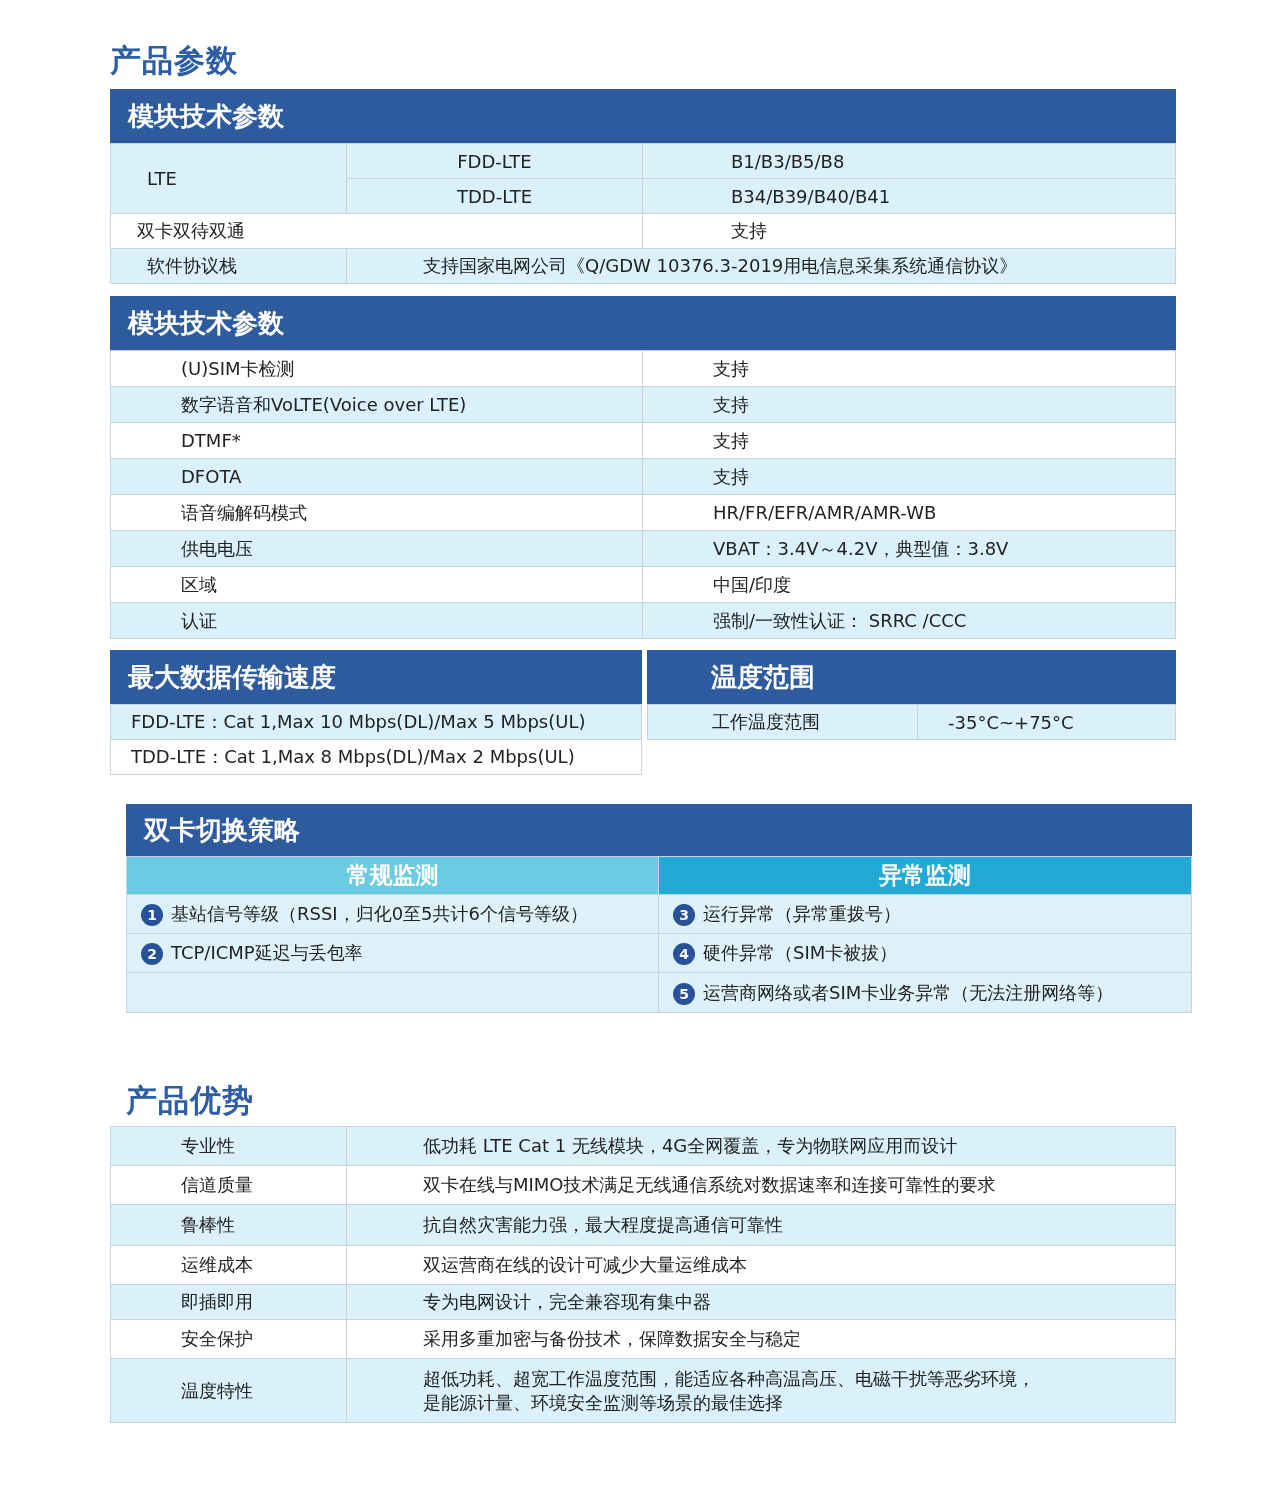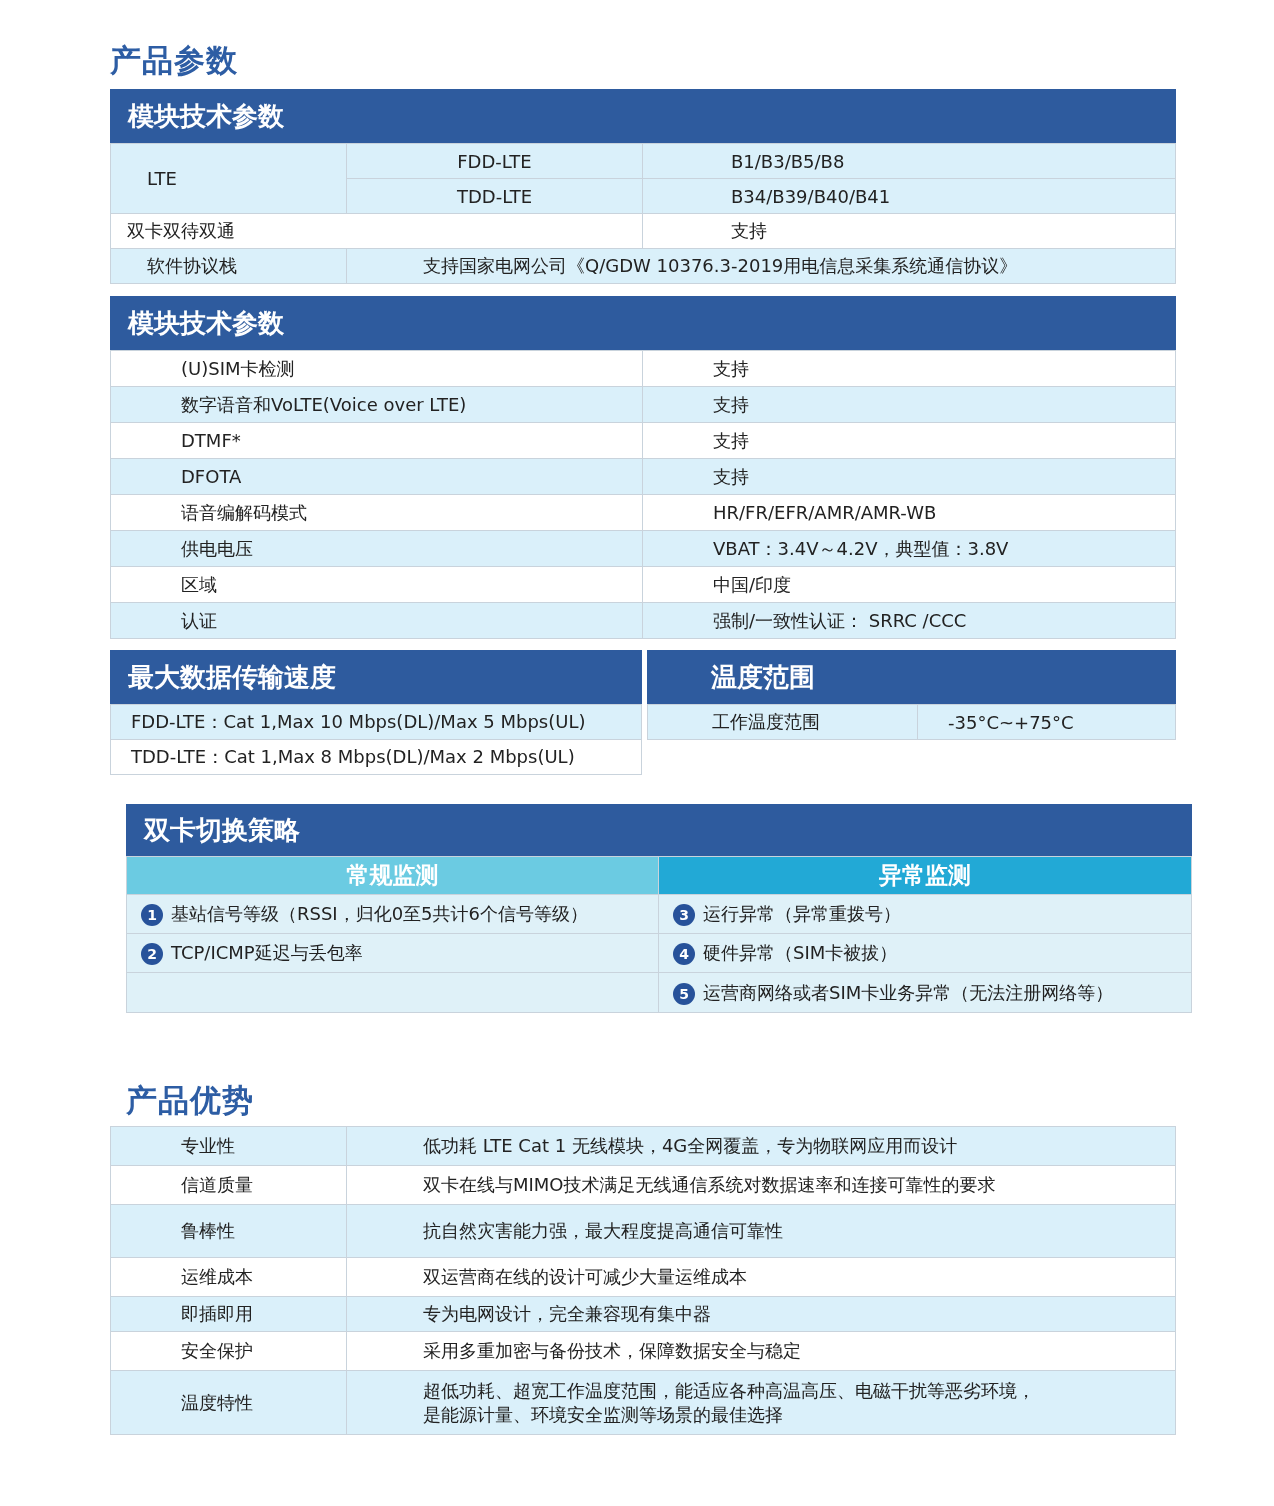--- a/index.html
+++ b/index.html
@@ -36,21 +36,21 @@
           <tr class="lb">
         <td rowspan="2" style="padding-left:36px;">LTE</td>
         <td class="c">FDD-LTE</td>
         <td style="padding-left:88px;">B1/B3/B5/B8</td>
       </tr>
       <tr class="lb">
         <td class="c">TDD-LTE</td>
         <td style="padding-left:88px;">B34/B39/B40/B41</td>
       </tr>
       <tr class="wh" style="height:33px;">
-        <td colspan="2" style="padding-left:16px;">双卡双待双通</td>
+        <td colspan="2" style="padding-left:26px;">双卡双待双通</td>
         <td style="padding-left:88px;">支持</td>
       </tr>
       <tr class="lb" style="height:34px;">
         <td style="padding-left:36px;">软件协议栈</td>
         <td colspan="2" style="padding-left:76px;">支持国家电网公司《Q/GDW 10376.3-2019用电信息采集系统通信协议》</td>
       </tr>
     </tbody>
       </table>
   </div>
 
@@ -165,21 +165,21 @@
         </colgroup>
       <tbody>
           <tr class="lb" style="height:39px;">
             <td style="padding-left:70px;">专业性</td>
             <td style="padding-left:76px;">低功耗 LTE Cat 1 无线模块，4G全网覆盖，专为物联网应用而设计</td>
           </tr>
       <tr class="wh" style="height:39px;">
             <td style="padding-left:70px;">信道质量</td>
             <td style="padding-left:76px;">双卡在线与MIMO技术满足无线通信系统对数据速率和连接可靠性的要求</td>
           </tr>
-      <tr class="lb" style="height:53px;">
+      <tr class="lb" style="height:41px;">
             <td style="padding-left:70px;">鲁棒性</td>
             <td style="padding-left:76px;">抗自然灾害能力强，最大程度提高通信可靠性</td>
           </tr>
       <tr class="wh" style="height:39px;">
             <td style="padding-left:70px;">运维成本</td>
             <td style="padding-left:76px;">双运营商在线的设计可减少大量运维成本</td>
           </tr>
       <tr class="lb" style="height:26px;">
             <td style="padding-left:70px;">即插即用</td>
             <td style="padding-left:76px;">专为电网设计，完全兼容现有集中器</td>

